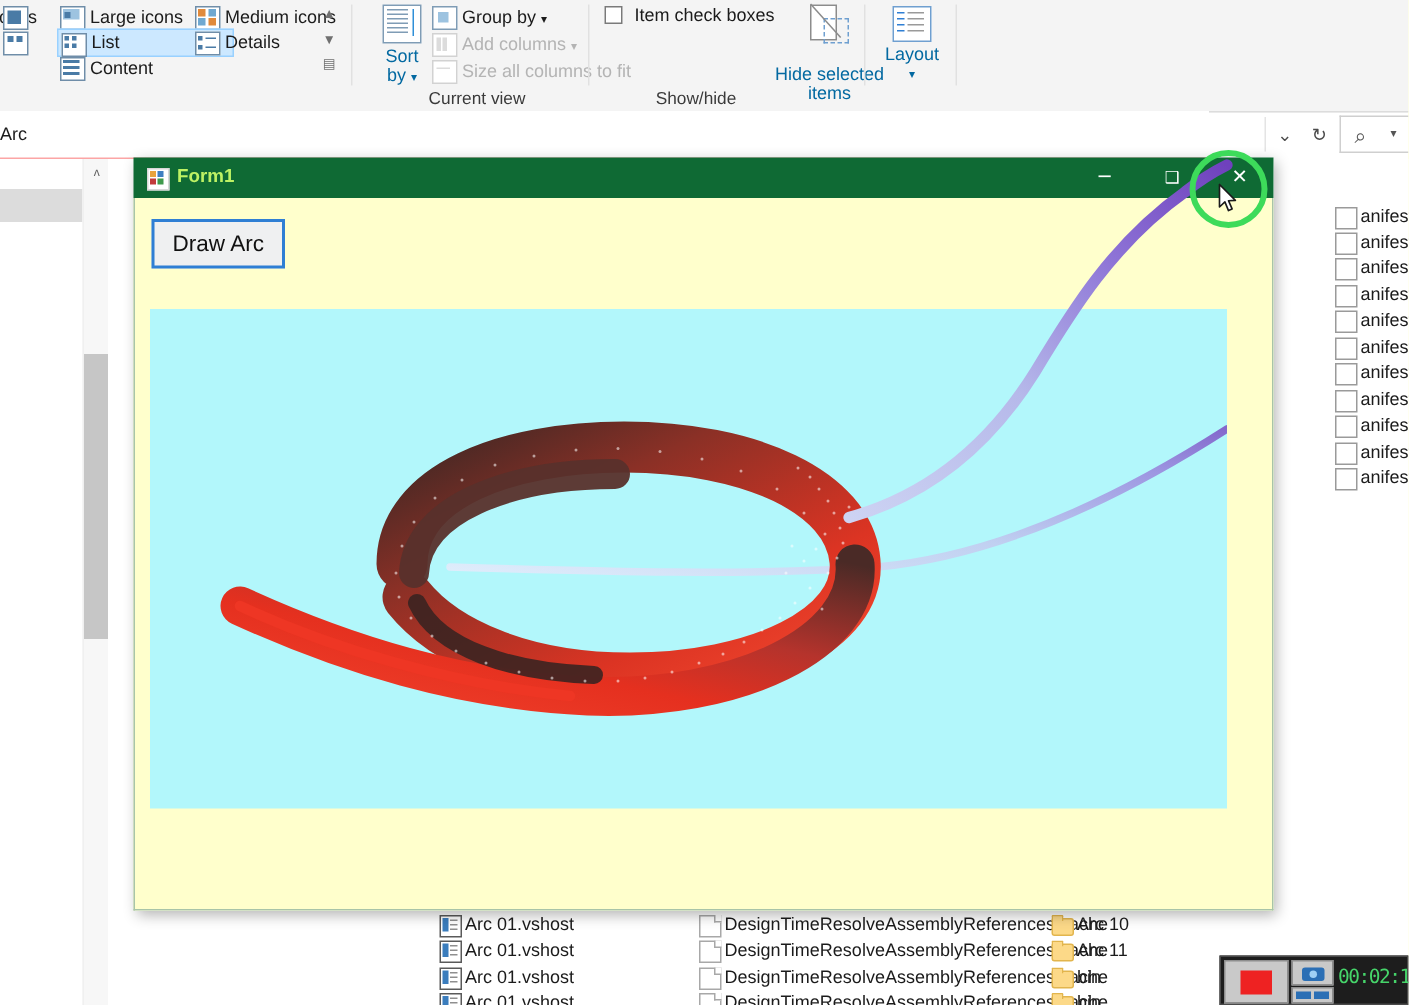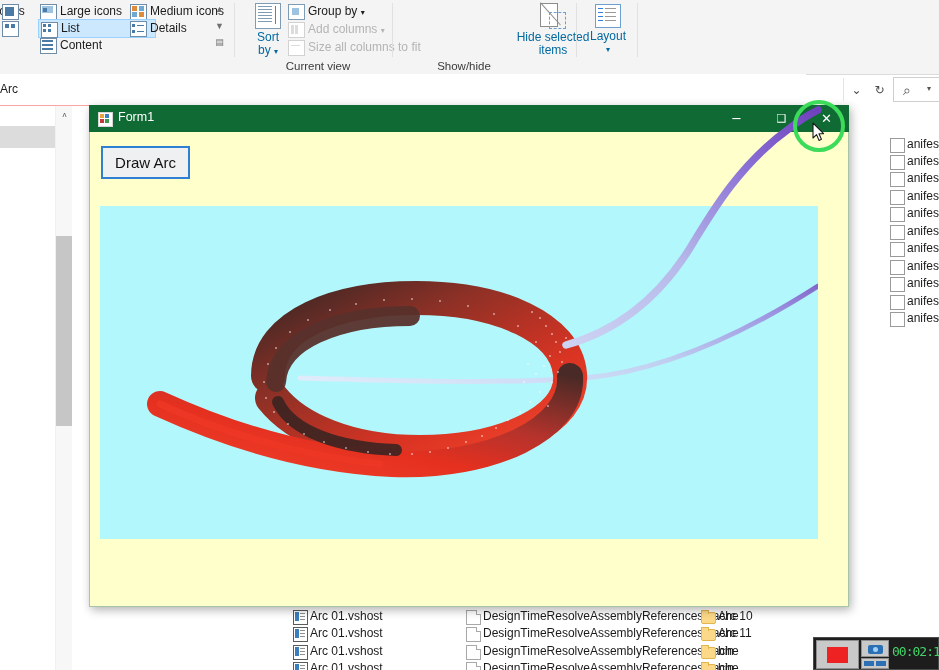--- a/index.html
+++ b/index.html
@@ -78,21 +78,21 @@
   .ico-folder{background:#fcd988;border:1px solid #e2b54d;border-radius:1px 2px 2px 2px;}
   .ico-folder:before{content:"";position:absolute;left:-1px;top:-3px;width:6px;height:3px;
                      background:#fcd988;border:1px solid #e2b54d;border-bottom:none;border-radius:1px 1px 0 0;}
 
   
   #formwin{position:absolute;left:89px;top:105px;width:760px;height:502px;
            box-shadow:2px 3px 9px rgba(0,0,0,.30);}
   #titlebar{position:absolute;left:0;top:0;width:760px;height:27px;background:#0f6a34;}
   #formicon{position:absolute;left:9px;top:7px;width:13px;height:13px;background:#ffffff;border:1px solid #d7d7d7;}
   #formicon i{position:absolute;display:block;}
-  #formtitle{position:absolute;left:29px;top:5px;font-size:12.5px;color:#ffffff;}
+  #formtitle{position:absolute;left:29px;top:5px;font-size:12.5px;color:#bef264;font-weight:bold;}
   .wbtn{position:absolute;top:0;width:45px;height:27px;color:#ffffff;text-align:center;
         line-height:27px;font-size:13px;font-family:"DejaVu Sans",sans-serif;}
   #formbody{position:absolute;left:0;top:27px;width:760px;height:475px;background:#ffffcc;
             border:1px solid #a8c4a8;border-top:none;box-sizing:border-box;}
   #drawbtn{position:absolute;left:11px;top:14px;width:89px;height:33px;background:#eff0f1;
            border:2px solid #2f7fd4;box-sizing:border-box;color:#111;font-size:15px;
            text-align:center;line-height:29px;}
   #canvas{position:absolute;left:10px;top:74px;width:718px;height:333px;background:#b2f7fb;}
 
   
@@ -219,28 +219,32 @@
           <i style="position:absolute;left:2px;top:4px;width:9px;height:1px;background:#dcdcdc;display:block;"></i>
         </span>
       <span>Size all columns to fit</span>
     </div>
 
     <div class="glabel">Current view</div>
   </div>
   <div class="rsep" style="left:392px;"></div>
 
   <div class="rgroup" style="left:396px;width:182px;">
+    <div class="cbrow" style="left:5px;top:2px;width:140px;">
+      <span class="cbx"></span>
+      <span>Item check boxes</span>
+    </div>
 
     <div class="bigbtn" style="left:118px;top:3px;width:78px;">
       <div class="bico" style="position:relative;width:26px;height:26px;">
         <span style="position:absolute;left:0;top:0;width:16px;height:22px;border:1px solid #8c8c8c;background:#fff;"></span>
         <span style="position:absolute;left:9px;top:9px;width:15px;height:15px;border:1px dashed #6f9fd0;"></span>
         <span style="position:absolute;left:0;top:0;width:1px;height:30px;background:#8c8c8c;transform:rotate(-42deg);transform-origin:top left;"></span>
       </div>
-      <div style="margin-top:2px;">Hide selected</div>
+      <div style="margin-top:14px;">Hide selected</div>
       <div>items</div>
     </div>
 
     <div class="glabel" style="left:-22px;width:180px;">Show/hide</div>
   </div>
   <div class="rsep" style="left:576px;"></div>
 
   <div class="rgroup" style="left:580px;width:55px;">
     <div class="bigbtn" style="left:3px;top:4px;width:50px;">
       <div class="bico" style="position:relative;width:24px;height:22px;border:1px solid #6f9fd0;background:#fff;">

